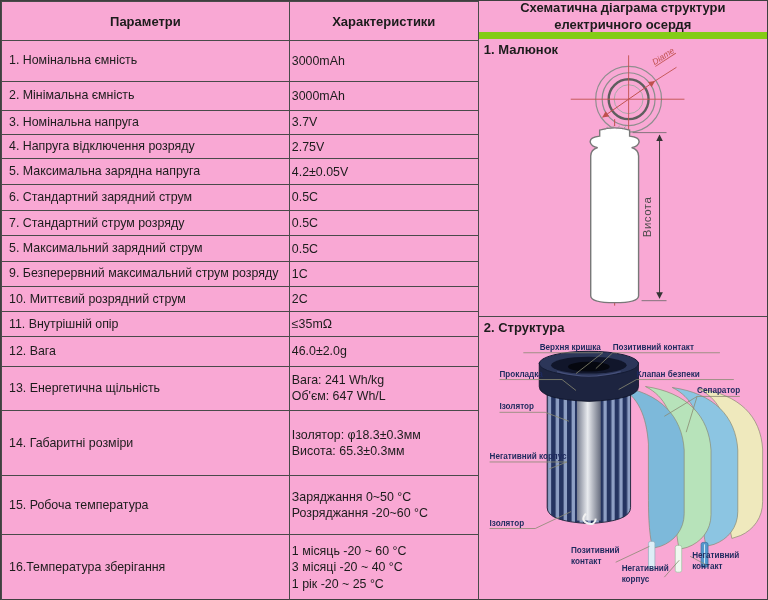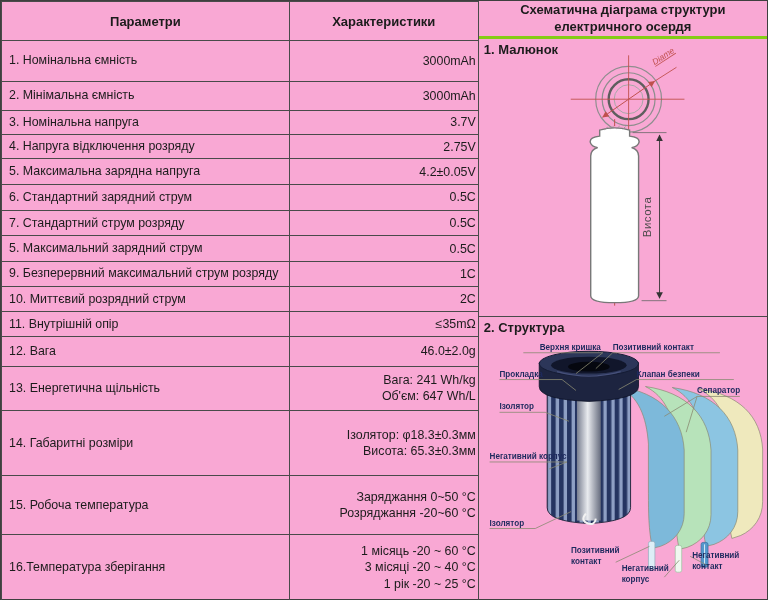--- a/index.html
+++ b/index.html
@@ -8,25 +8,25 @@
     background:#f9a8d4;color:#1c1c1c;border:1px solid #3f3f3f;
     font-family:"Liberation Sans",sans-serif;
   }
   
   table.spec{border-collapse:collapse;width:479px;height:600px;table-layout:fixed;}
   table.spec th,table.spec td{border:1px solid #4a4a4a;vertical-align:middle;overflow:hidden;}
   table.spec th{font-size:13px;font-weight:bold;text-align:center;height:36px;}
   th.col-param{width:60.5%;}
   th.col-value{width:39.5%;}
   td.param-cell{font-size:12.4px;text-align:left;padding:2px 4px 2px 7px;line-height:1.2;}
-  td.value-cell{font-size:12.4px;text-align:right;line-height:1.3;padding:1px 2px;}
+  td.value-cell{font-size:12.4px;text-align:left;line-height:1.3;padding:1px 2px;}
   
   .diagram-panel{width:289px;box-sizing:border-box;display:flex;flex-direction:column;}
   .panel-title{
-    height:38px;box-sizing:border-box;border-bottom:3px solid #84cc16;
+    height:38px;box-sizing:border-box;border-bottom:7px solid #84cc16;
     display:flex;align-items:center;justify-content:center;text-align:center;
     font-weight:bold;font-size:13px;line-height:1.25;padding:0 24px;
   }
   .section{position:relative;}
   .section-1{height:277px;border-bottom:1px solid #4a4a4a;}
   .section-2{flex:1;}
   .section-label{position:absolute;top:3px;left:5px;font-weight:bold;font-size:13px;z-index:2;}
   .section svg{position:absolute;left:0;top:0;width:100%;height:100%;}
 </style>
 </head>

